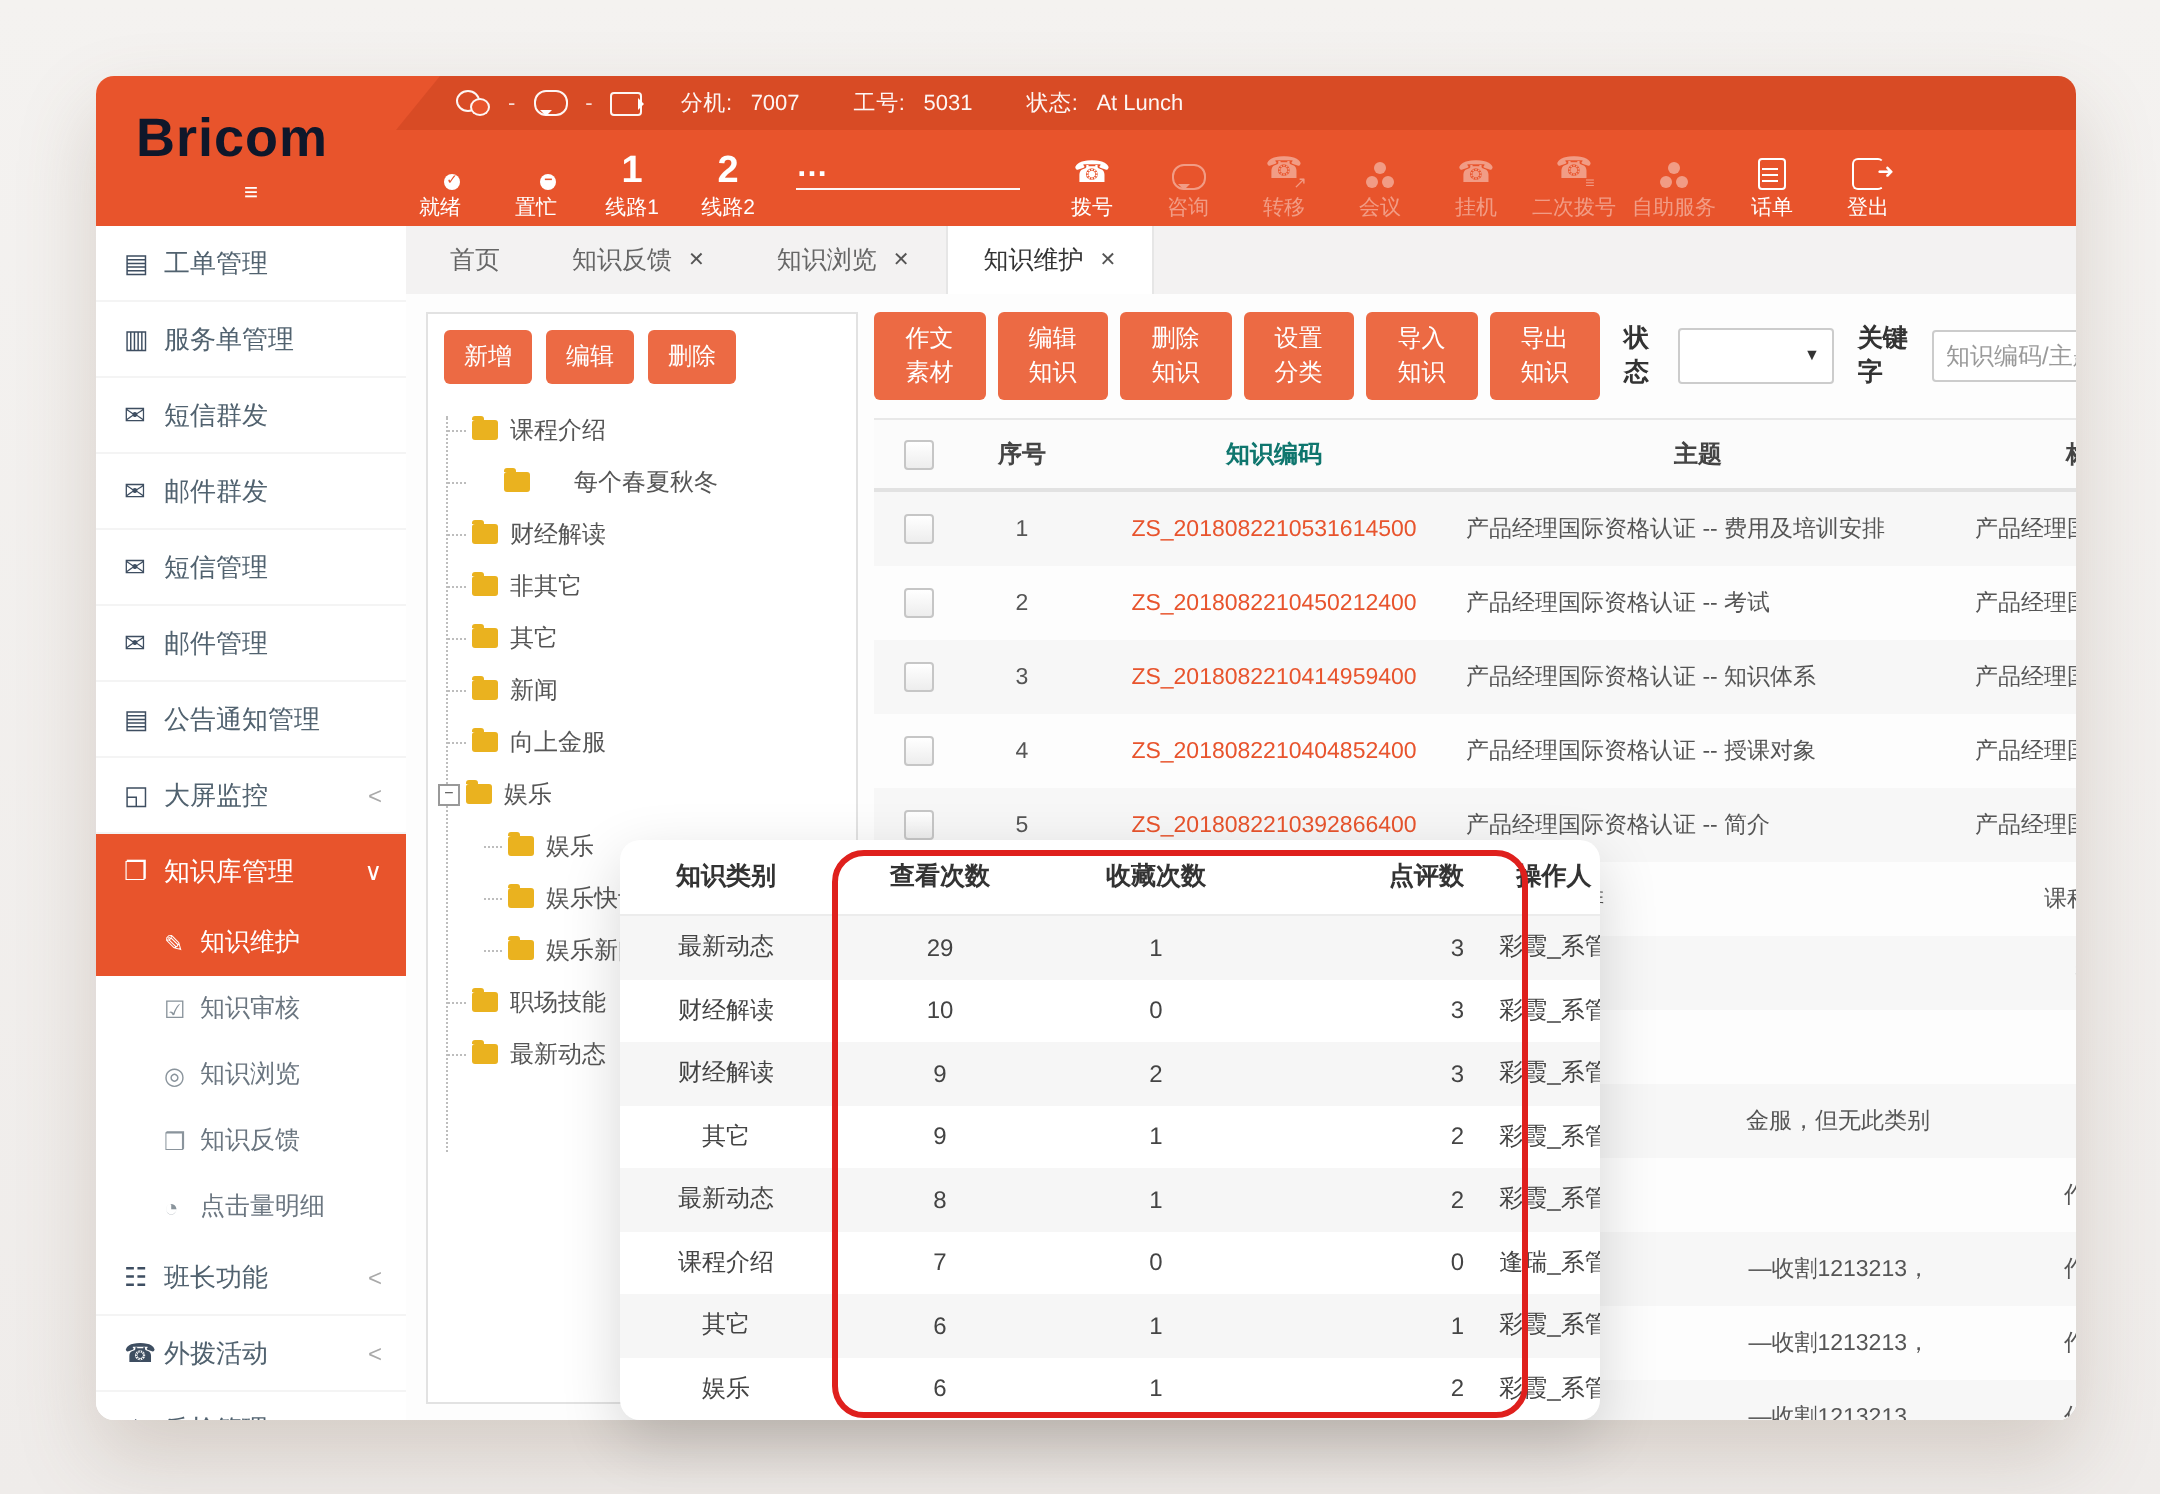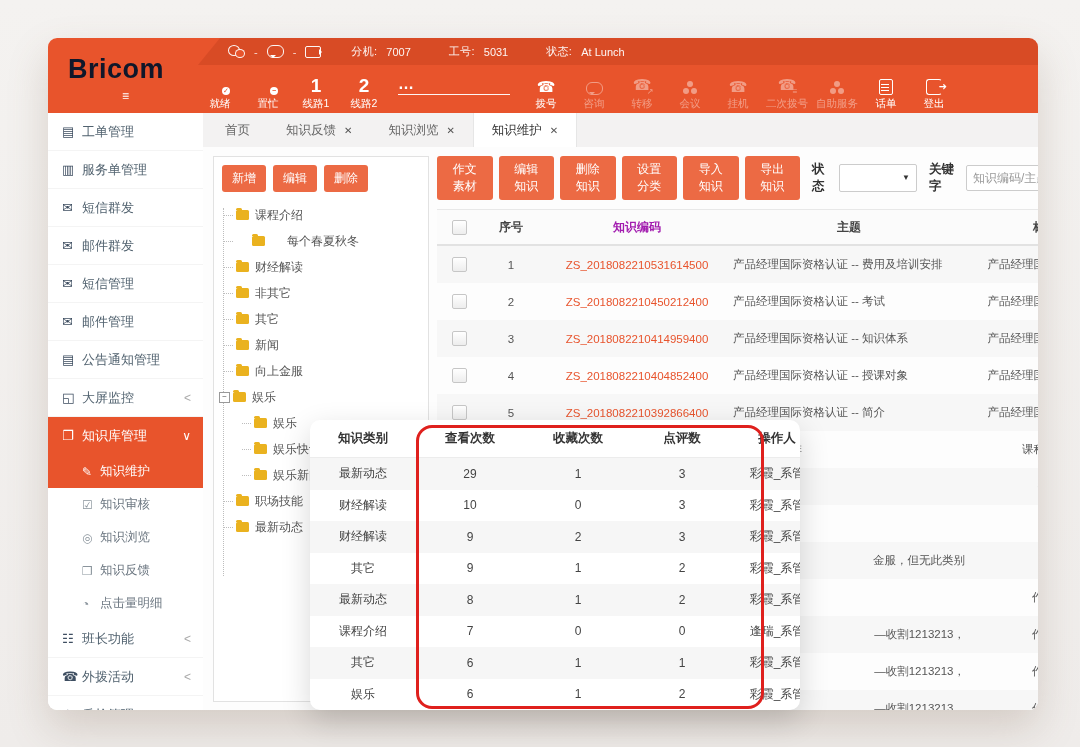--- a/index.html
+++ b/index.html
@@ -5,21 +5,21 @@
   html,body{margin:0;padding:0;}
   body{font-family:"Liberation Sans","DejaVu Sans",sans-serif;background:#ece9e6;}
   .stage{position:relative;width:1080px;height:747px;background:linear-gradient(180deg,#f4f2f0 0%,#efecea 100%);overflow:hidden;}
   .card{position:absolute;left:48px;top:38px;width:990px;height:672px;background:#fff;border-radius:9px;
         box-shadow:0 18px 40px rgba(120,90,70,.22);overflow:hidden;}
   
   .c-header{position:absolute;left:0;top:0;right:0;height:75px;background:#e8542c;}
   .strip{position:absolute;left:150px;right:0;top:0;height:27px;background:rgba(120,20,0,.14);
          clip-path:polygon(22px 0,100% 0,100% 100%,0 100%);
          display:flex;align-items:center;gap:9px;padding:0 14px 0 30px;color:rgba(255,255,255,.95);font-size:11px;}
-  .strip .stxt{margin-left:21px;letter-spacing:.3px;}
+  .strip .stxt{margin-left:10px;letter-spacing:.3px;}
   .strip .sval{margin-right:8px;}
   .sep{color:rgba(255,255,255,.8);}
   .logo{position:absolute;left:20px;top:16px;color:#0f172a;font-size:27px;font-weight:bold;letter-spacing:.5px;}
   .menu-ic{position:absolute;left:74px;top:53px;color:#fff;font-size:12px;line-height:10px;}
   .actions{position:absolute;left:152px;top:30px;right:6px;bottom:0;display:flex;align-items:center;color:#fff;}
   .ca{display:flex;flex-direction:column;align-items:center;justify-content:flex-end;min-width:40px;height:40px;
       font-size:10.5px;gap:2px;cursor:pointer;margin-right:8px;}
   .ca .big{font-size:19px;font-weight:bold;line-height:18px;}
   .ca.dim{opacity:.42;}
   .gph{font-size:15px;line-height:16px;height:16px;}
@@ -97,35 +97,35 @@
   .kw-input::placeholder{color:#9a9a9a;}
   .dtable{margin-top:9px;font-size:11.5px;color:#555;}
   .t-row{display:flex;align-items:center;height:37px;}
   .t-head{height:34px;background:#fbfbfb;border-top:1px solid #e8e8e8;border-bottom:2px solid #e2e2e2;
           font-weight:bold;color:#444;font-size:12px;}
   .t-row.alt{background:#f7f7f7;}
   .cell{overflow:hidden;white-space:nowrap;}
   .c-cb{width:44px;text-align:center;flex:none;}
   .c-num{width:60px;text-align:center;flex:none;}
   .c-code{width:192px;text-align:center;flex:none;color:#e8542d;}
-  .t-head .c-code{color:#a21caf;text-align:center;}
+  .t-head .c-code{color:#0f766e;text-align:center;}
   .c-subj{width:232px;text-align:left;flex:none;}
   .t-head .c-subj{text-align:center;}
   .c-tag{width:160px;text-align:center;flex:none;}
   .subj-frag{text-align:right;padding-right:10px;}
   .cb{display:inline-block;width:13px;height:13px;border:1px solid #c6c6c6;border-radius:2px;
       background:linear-gradient(#fff,#ededed);vertical-align:middle;}
   
   .popup{position:absolute;left:310px;top:420px;width:490px;height:290px;background:#fff;border-radius:10px;
          box-shadow:0 10px 30px rgba(0,0,0,.16);overflow:hidden;z-index:5;display:flex;flex-direction:column;}
   .p-row{display:flex;align-items:center;flex:1;font-size:12px;color:#444;}
   .p-head{flex:0 0 37px;font-weight:bold;color:#333;border-bottom:1px solid #ececec;font-size:12.5px;}
   .p-row.alt{background:#f6f6f6;}
   .pc{text-align:center;flex:none;overflow:hidden;white-space:nowrap;}
-  .pc0{width:106px;}.pc1{width:108px;}.pc2{width:108px;}.pc3{width:100px;}.pc4{width:90px;}
+  .pc0{width:106px;}.pc1{width:108px;}.pc2{width:108px;}.pc3{width:100px;text-align:right;}.pc4{width:90px;}
   .red-box{position:absolute;left:106px;top:5px;width:342px;height:278px;border:3px solid #df201d;border-radius:16px;
            z-index:6;pointer-events:none;}
 </style>
 </head>
 <body>
 
 <div class="stage">
   <div class="card">
 
     <div class="c-header">

